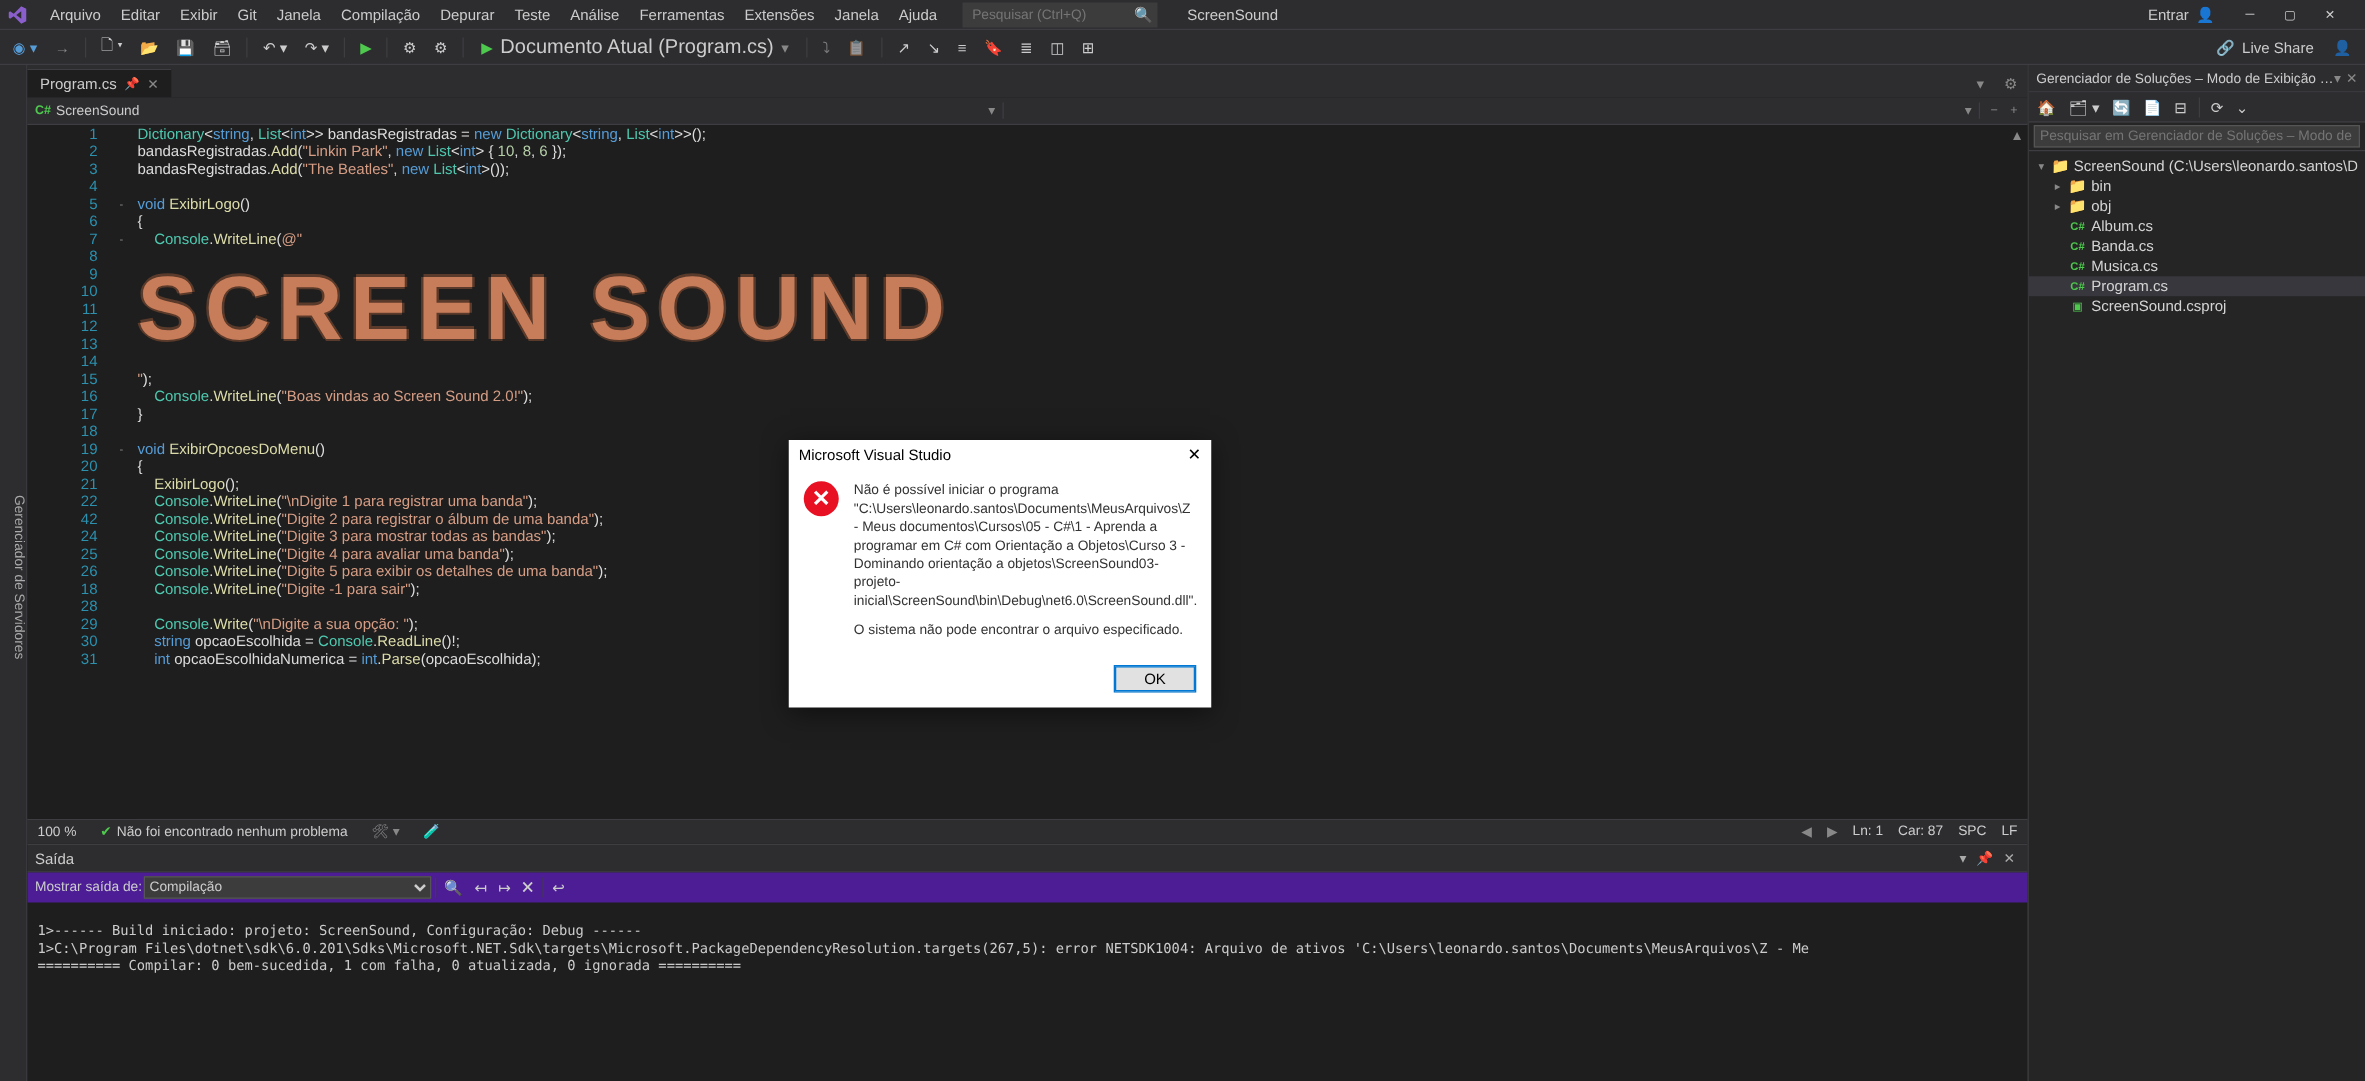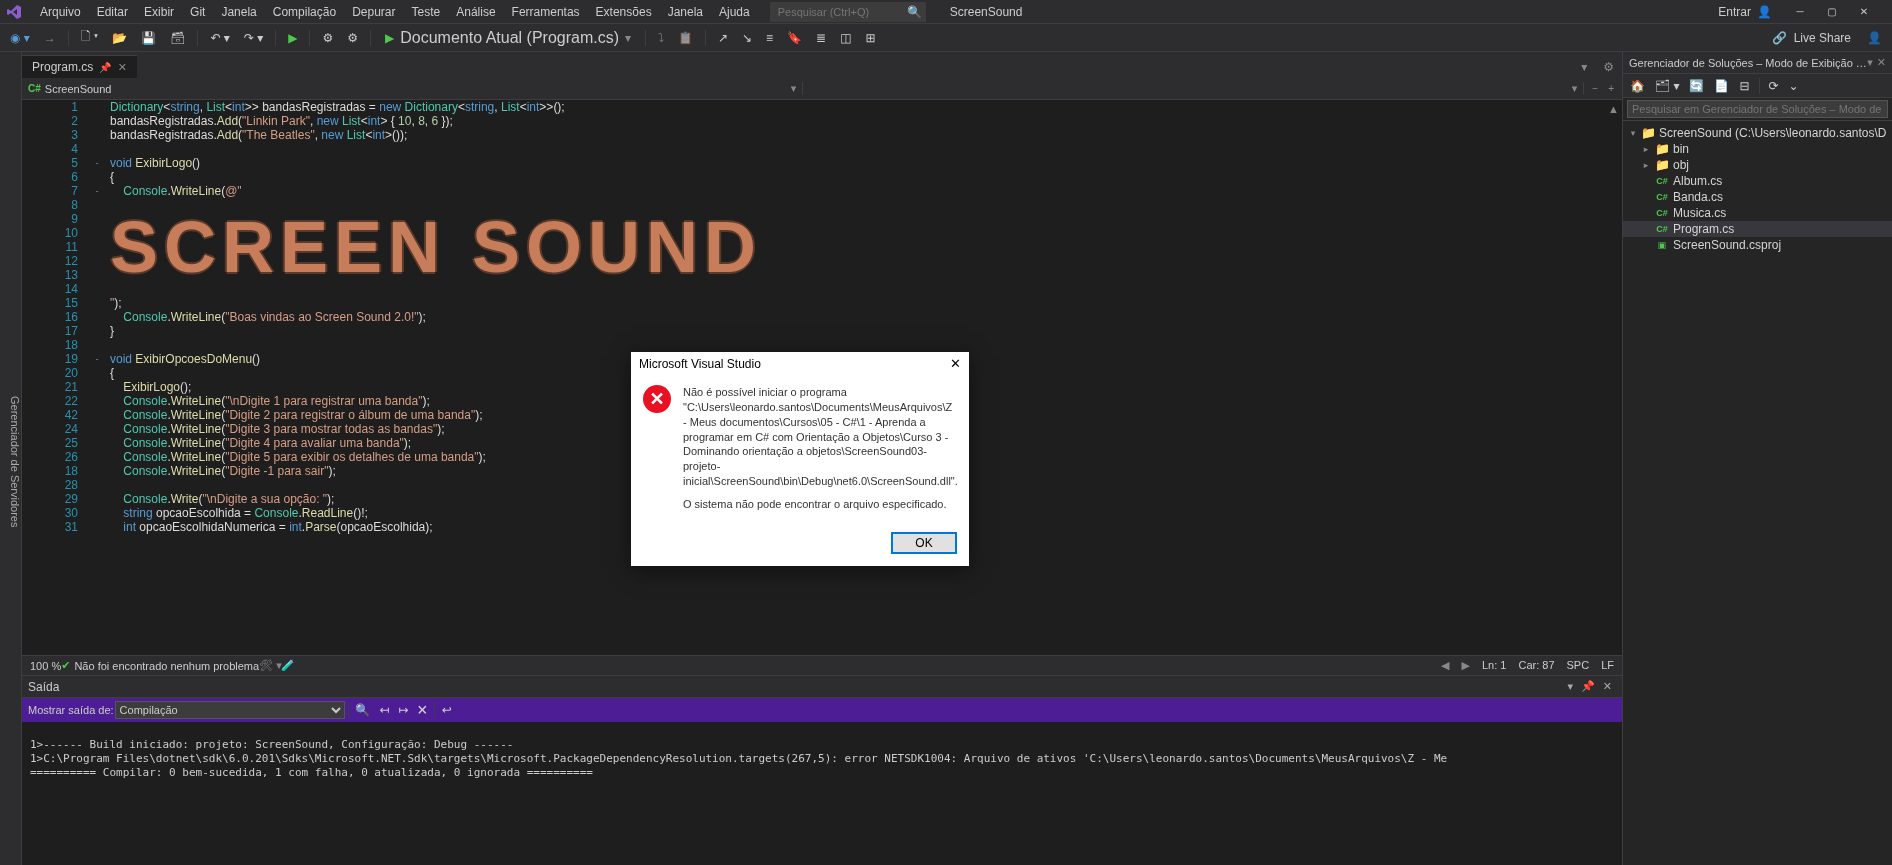--- a/index.html
+++ b/index.html
@@ -42,21 +42,21 @@
 .code-line { height: 14px; }
 .kw { color: #569cd6; }
 .type { color: #4ec9b0; }
 .str { color: #d69d85; }
 .num { color: #b5cea8; }
 .ident { color: #dcdcdc; }
 .method { color: #dcdcaa; }
 .fold { color: #888; width: 10px; text-align: center; cursor: pointer; font-size: 9px; }
 .ascii-art { display: flex; align-items: center; background: #1e1e1e; height: 98px; padding-left: 0; }
 .ascii-art .art-text { font-family: Impact, "Arial Black", sans-serif; font-weight: 900; font-size: 72px; color: #c87d5a; letter-spacing: 6px; text-shadow: 2px 0 0 #5a3a2a, -2px 0 0 #5a3a2a, 0 2px 0 #5a3a2a, 0 -2px 0 #5a3a2a; }
-.status-strip { height: 20px; background: #2d2d30; display: flex; align-items: center; padding: 0 8px; font-size: 11px; color: #ccc; border-top: 1px solid #3e3e42; gap: 0; }
+.status-strip { height: 20px; background: #2d2d30; display: flex; align-items: center; padding: 0 8px; font-size: 11px; color: #ccc; border-top: 1px solid #3e3e42; gap: 19px; }
 .status-strip .no-issues { display: flex; align-items: center; gap: 4px; }
 .status-strip .check { color: #4ec94e; }
 .status-right { margin-left: auto; display: flex; gap: 12px; }
 .output-panel { height: 190px; background: #1e1e1e; display: flex; flex-direction: column; border-top: 1px solid #3e3e42; }
 .output-header { background: #2d2d30; height: 22px; display: flex; align-items: center; padding: 0 6px; font-size: 12px; color: #ccc; border-bottom: 1px solid #3e3e42; }
 .output-header .spacer { flex: 1; }
 .output-header .hbtn { cursor: pointer; padding: 0 4px; color: #aaa; font-size: 11px; }
 .output-toolbar { height: 24px; background: #4c1d95; display: flex; align-items: center; padding: 0 6px; gap: 1px; font-size: 11px; color: #ccc; }
 .output-toolbar select { background: #3c3c3c; border: 1px solid #555; color: #ccc; font-size: 11px; height: 18px; width: 230px; }
 .output-text { flex: 1; font-family: Consolas, monospace; font-size: 11px; color: #ccc; padding: 16px 8px; white-space: pre; overflow: auto; line-height: 14px; }

